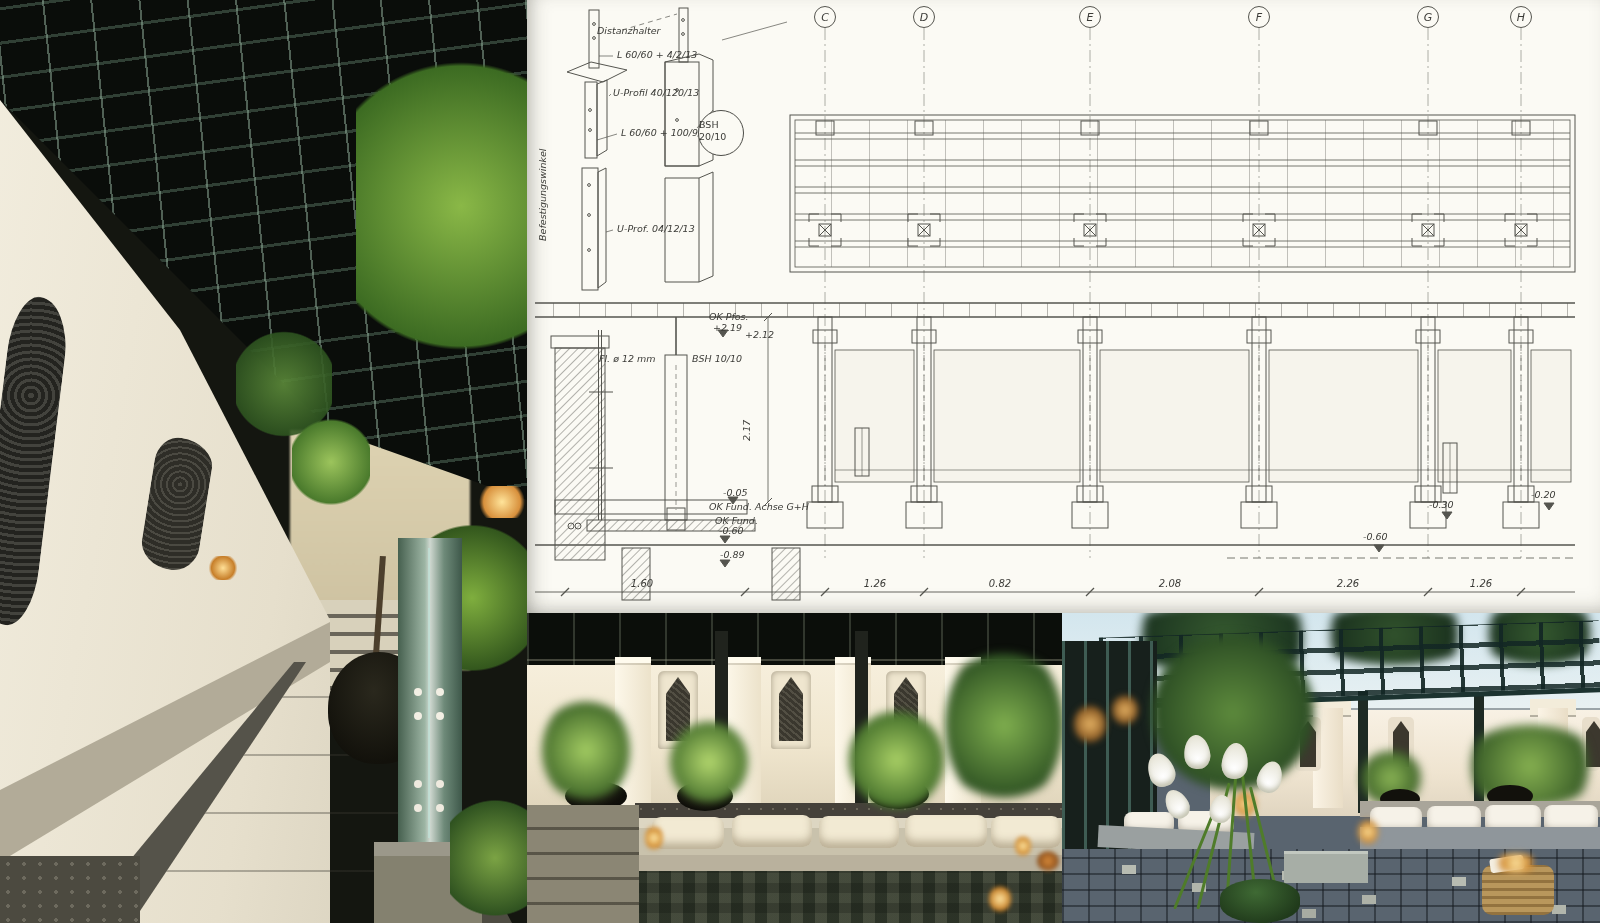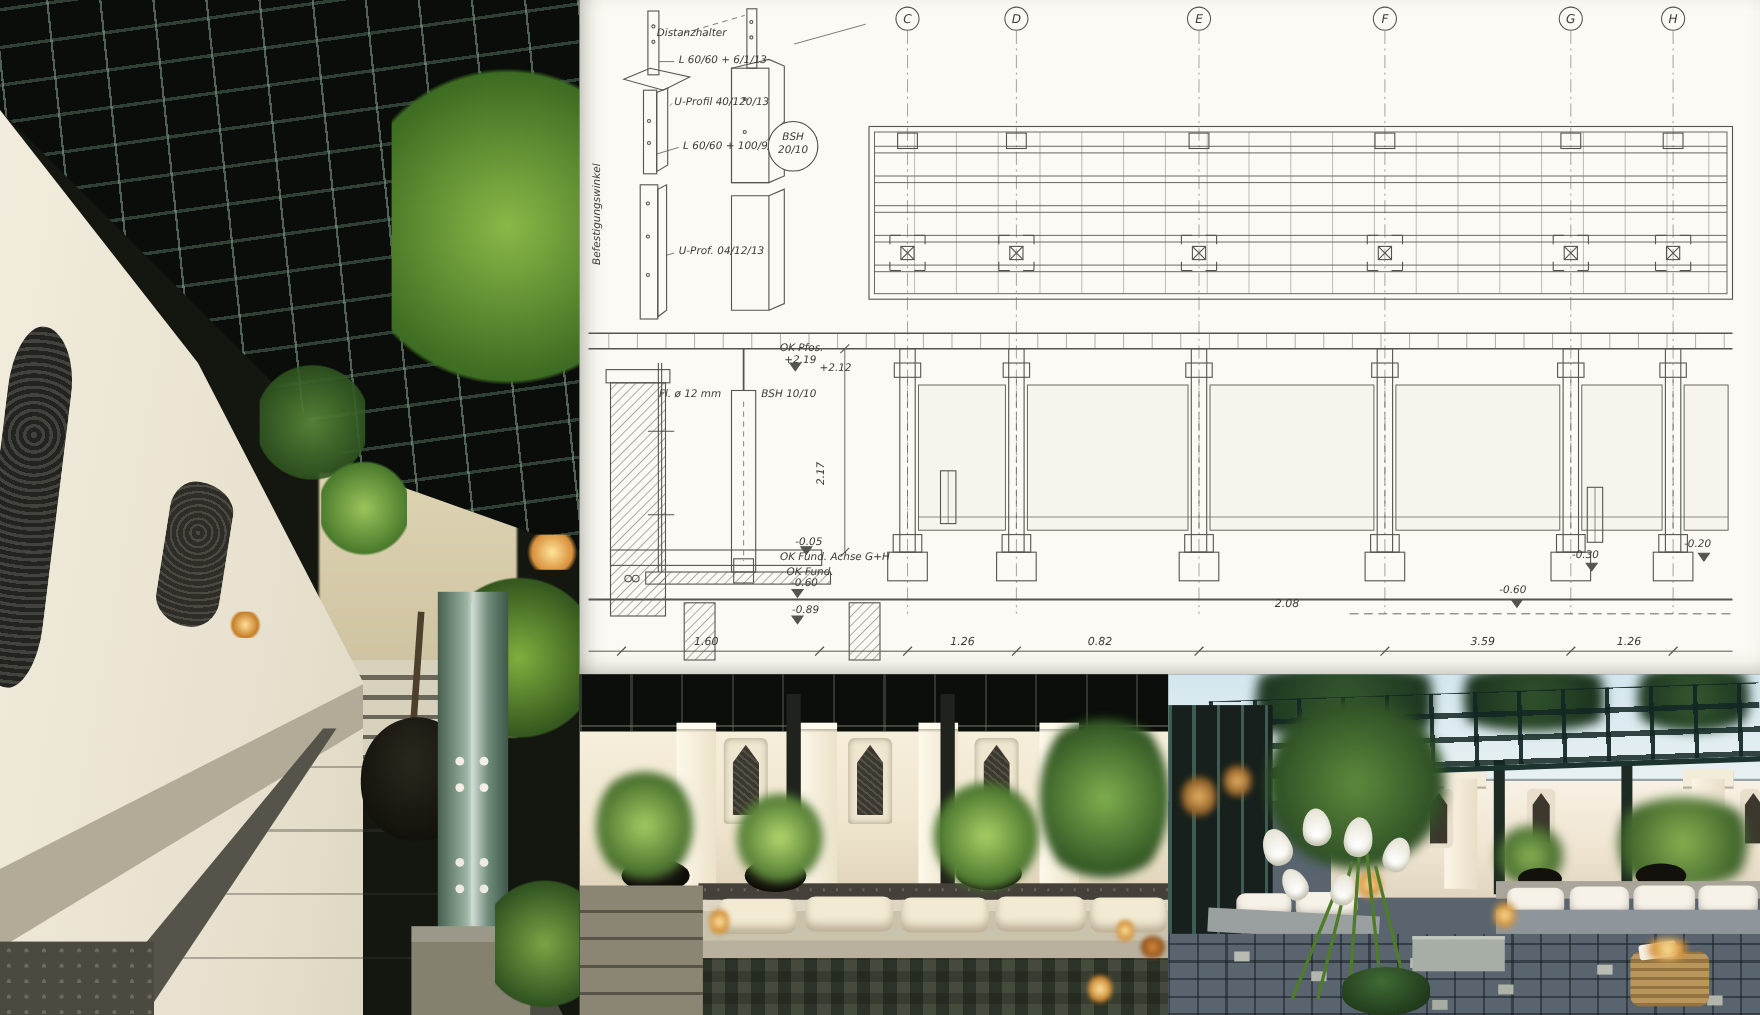--- a/index.html
+++ b/index.html
@@ -60,21 +60,21 @@
 
   
   .sk{left:527px;top:0;width:1073px;height:613px;background:#fbfaf4;
       box-shadow:inset 14px 0 22px -14px rgba(60,60,50,.45),inset 0 -14px 22px -14px rgba(60,60,50,.35);}
   .sk .note{font-style:italic;font-size:9.5px;line-height:1.15;color:#3b3b37;white-space:nowrap;}
   .sk .dim{font-style:italic;font-size:10px;color:#3b3b37;width:40px;text-align:center;}
   .sk .bub{width:22px;height:22px;border:1px solid #55554f;border-radius:50%;
            font-style:italic;font-size:11px;color:#3b3b37;text-align:center;line-height:21px;top:6px;background:#fbfaf4;}
   .sk .rot{transform:rotate(-90deg);transform-origin:left bottom;}
   .sk-circle{left:171px;top:110px;width:46px;height:46px;border:1.2px solid #4c4c47;border-radius:50%;
-             font-style:italic;font-size:9.5px;color:#3b3b37;text-align:center;padding-top:8px;line-height:1.3;background:#fbfaf4;}
+             font-size:9.5px;color:#3b3b37;text-align:left;padding-top:8px;line-height:1.3;background:#fbfaf4;}
 
   
   .mp{left:527px;top:613px;width:535px;height:310px;overflow:hidden;background:#0c0f0b;}
   .mp-wall{left:0;top:38px;width:535px;height:170px;
     background:linear-gradient(180deg,#f7f0de 0%,#f0e6ce 55%,#ddd2b8 100%);}
   .mp-ceil{left:0;top:0;width:535px;height:52px;background:#0b0e0a;
     background-image:repeating-linear-gradient(90deg,rgba(120,130,110,.35) 0 2px,transparent 2px 46px),
                      linear-gradient(180deg,transparent 0 46px,rgba(150,150,130,.4) 46px 48px,transparent 48px);}
   .mp-pil{width:36px;height:152px;top:44px;background:linear-gradient(90deg,#fdf8ea,#ece2ca);
     border-top:6px solid #fffbee;box-shadow:0 2px 0 rgba(120,110,90,.25) inset;}
@@ -358,21 +358,21 @@
     </svg>
 
     <div class="bub" style="left:287px">C</div>
     <div class="bub" style="left:386px">D</div>
     <div class="bub" style="left:552px">E</div>
     <div class="bub" style="left:721px">F</div>
     <div class="bub" style="left:890px">G</div>
     <div class="bub" style="left:983px">H</div>
 
     <div class="note" style="left:70px;top:26px">Distanzhalter</div>
-    <div class="note" style="left:90px;top:50px">L 60/60 + 6/1/13</div>
+    <div class="note" style="left:90px;top:50px">L 60/60 + 4/2/13</div>
     <div class="note" style="left:86px;top:88px">U-Profil 40/120/13</div>
     <div class="note" style="left:94px;top:128px">L 60/60 + 100/9/13</div>
     <div class="note rot" style="left:22px;top:230px">Befestigungswinkel</div>
     <div class="note" style="left:90px;top:224px">U-Prof. 04/12/13</div>
     <div class="sk-circle">
       <span style="position:static">BSH</span><br>
       <span style="position:static">20/10</span>
     </div>
 
     <div class="note" style="left:72px;top:354px">Fl. ø 12 mm</div>
@@ -387,22 +387,22 @@
     <div class="note" style="left:188px;top:516px">OK Fund.</div>
     <div class="note" style="left:192px;top:526px">-0.60</div>
     <div class="note" style="left:193px;top:550px">-0.89</div>
     <div class="note" style="left:1004px;top:490px">-0.20</div>
     <div class="note" style="left:902px;top:500px">-0.30</div>
     <div class="note" style="left:836px;top:532px">-0.60</div>
 
     <div class="dim" style="left:95px;top:578px">1.60</div>
     <div class="dim" style="left:328px;top:578px">1.26</div>
     <div class="dim" style="left:453px;top:578px">0.82</div>
-    <div class="dim" style="left:623px;top:544px">2.08</div>
-    <div class="dim" style="left:801px;top:578px">3.59</div>
+    <div class="dim" style="left:623px;top:578px">2.08</div>
+    <div class="dim" style="left:801px;top:578px">2.26</div>
     <div class="dim" style="left:934px;top:578px">1.26</div>
   </div>
 
   <div class="mp" title="Courtyard lounge at night: lit white wall panels with three carved niche ornaments, plants in black bowls, cream cushions on a low stone bench, candles, dark mosaic paving">
     <div class="mp-wall"></div>
     <div class="mp-ceil"></div>
     <div class="mp-pil" style="left:88px"></div>
     <div class="mp-pil" style="left:198px"></div>
     <div class="mp-pil" style="left:308px"></div>
     <div class="mp-pil" style="left:418px"></div>

